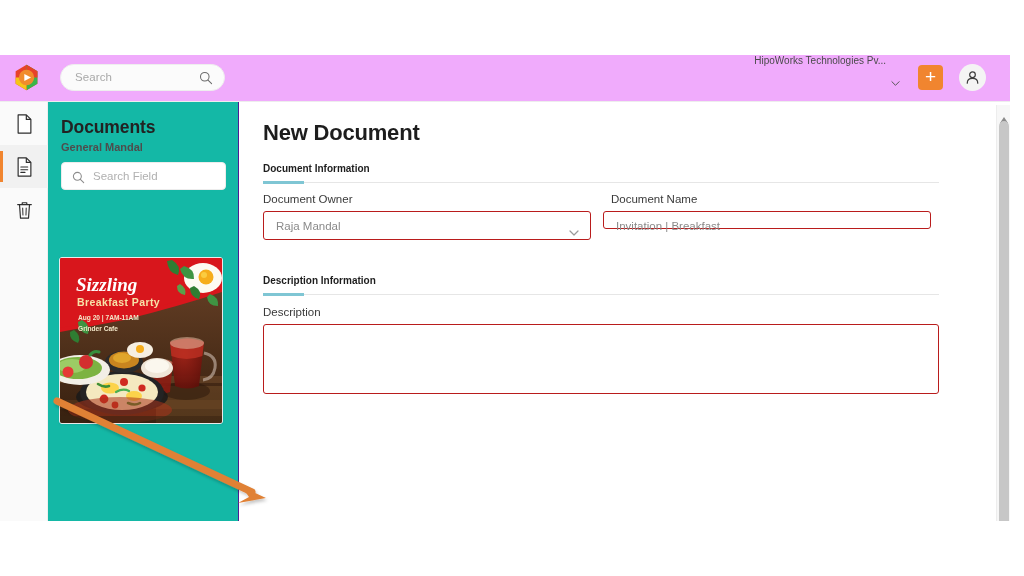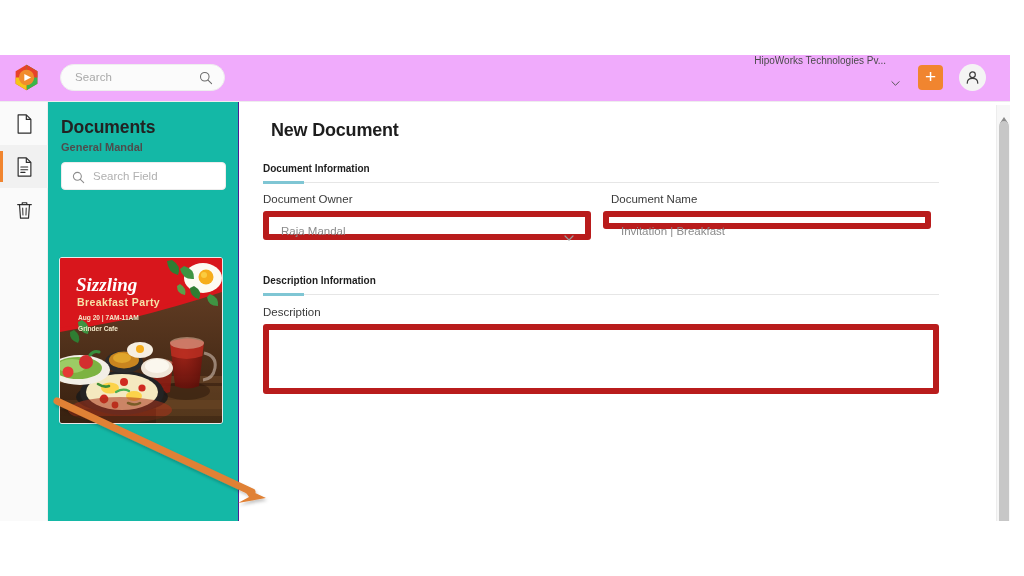--- a/index.html
+++ b/index.html
@@ -139,23 +139,22 @@
   #thumb-card svg { display: block; }
 
   
   #main {
     position: absolute; left: 239px; top: 47px;
     width: 771px; height: 419px;
     background: #ffffff;
   }
   #page-title {
     position: absolute; left: 24px; top: 18px;
-    font-size: 18px; font-weight: bold; color: #1d1d1d;
+    font-size: 22px; font-weight: bold; color: #1d1d1d;
     letter-spacing: -.2px;
-    margin-left: 8px;
   }
   .section-head {
     position: absolute; left: 24px;
     font-size: 10px; font-weight: bold; color: #1d1d1d;
   }
   .section-rule {
     position: absolute; left: 24px;
     width: 676px; height: 1px;
     background: #e6e6e6;
   }
@@ -164,21 +163,21 @@
     left: 0; top: -1px; width: 41px; height: 2.5px;
     background: #7fc6d4;
   }
   .field-label {
     position: absolute;
     font-size: 11.5px; font-weight: normal; color: #3a3a3a;
   }
   .input-box {
     position: absolute;
     background: #ffffff;
-    border: 6px solid #b91c1c;
+    border: 1px solid #b91c1c;
     border-radius: 3px;
   }
   .input-box .val {
     position: absolute; left: 12px; top: 8px;
     font-size: 11.5px; color: #8a8a8a;
   }
   .input-box .chev { position: absolute; right: 11px; top: 11px; width: 10px; height: 8px; }
 
   
   #annotation { position: absolute; left: 0; top: 0; width: 1024px; height: 576px; pointer-events: none; }

